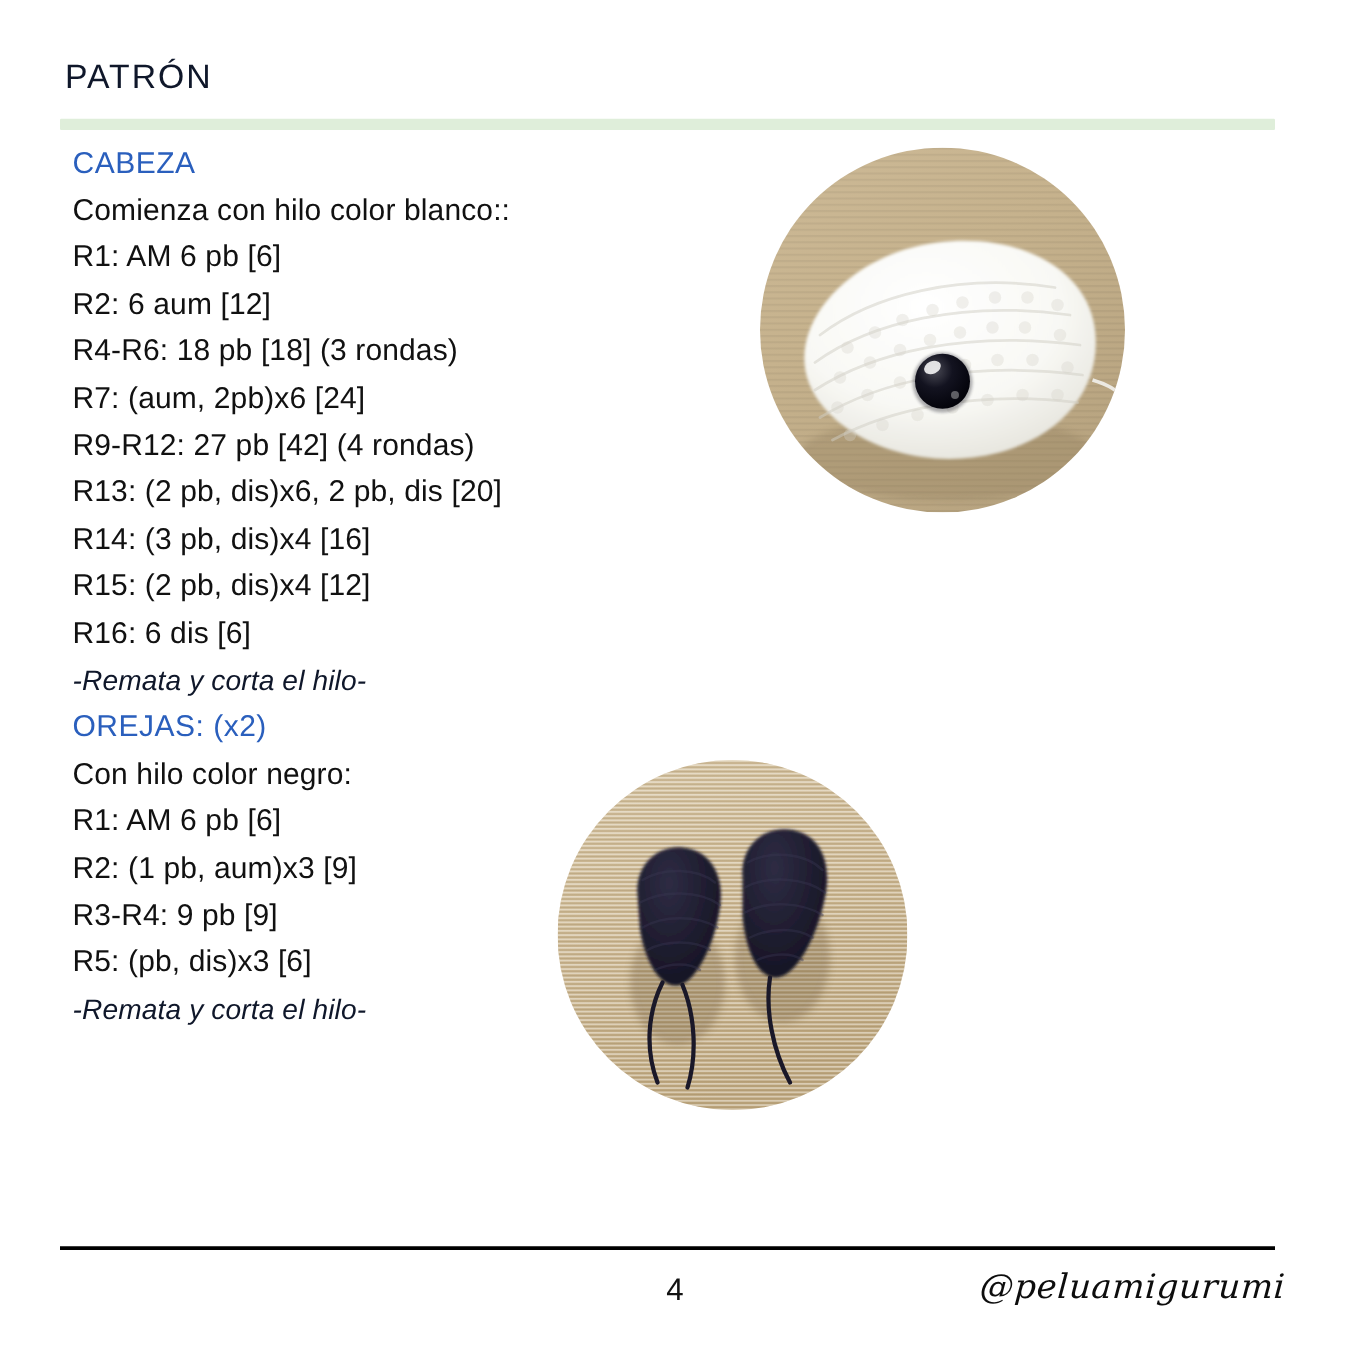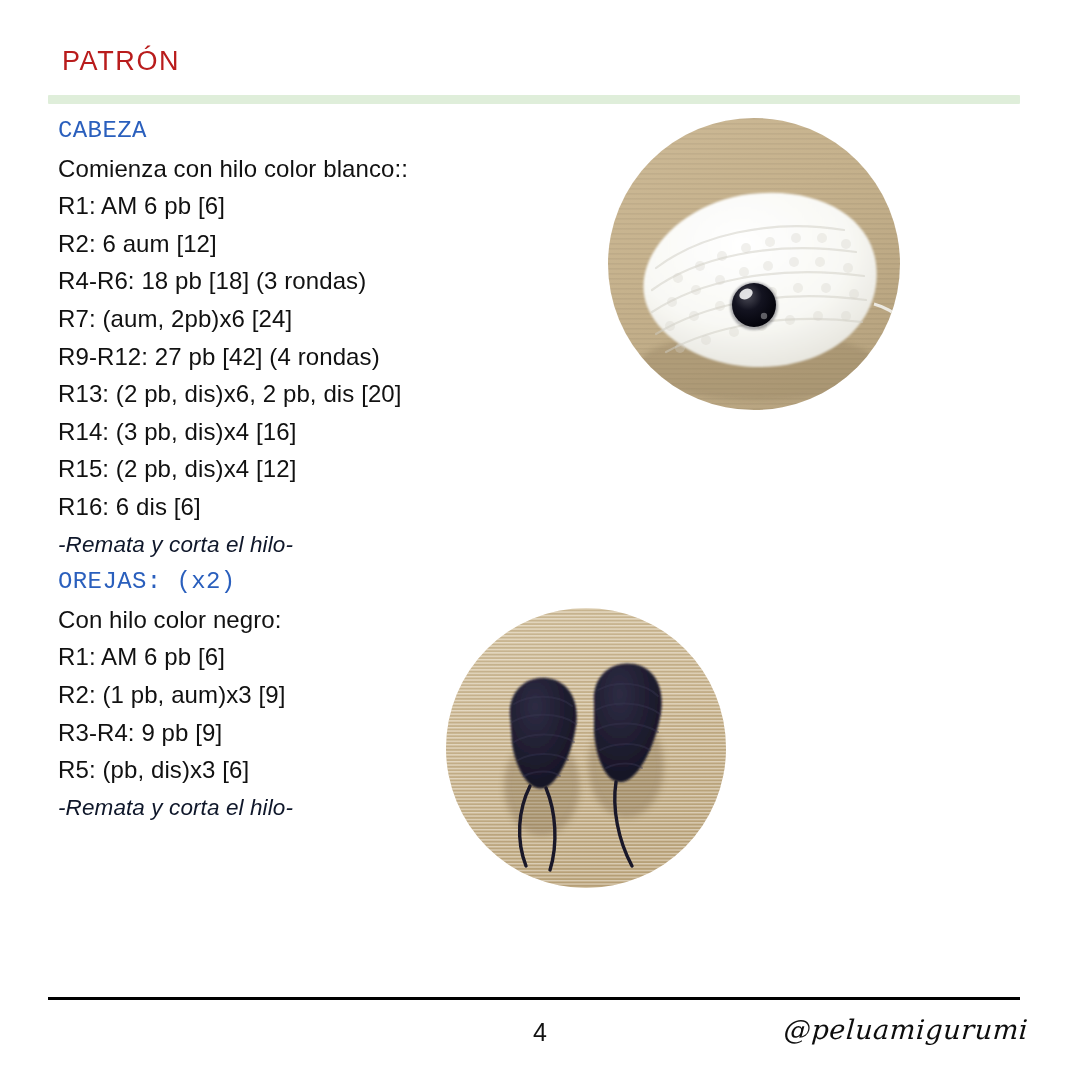--- a/index.html
+++ b/index.html
@@ -16,25 +16,25 @@
     position: relative;
     width: 1080px;
     height: 1080px;
     background: #ffffff;
     overflow: hidden;
   }
 
   
   .doc-title {
     position: absolute;
-    left: 62px;
+    left: 52px;
     top: 46px;
     font-size: 27px;
     letter-spacing: 1.6px;
-    color: #b91c1c;
+    color: #0f172a;
     font-weight: 400;
     white-space: nowrap;
   }
   .green-rule {
     position: absolute;
     left: 48px;
     top: 95px;
     width: 972px;
     height: 9px;
     background: #dfeeda;
@@ -51,21 +51,20 @@
   .line {
     font-size: 24px;
     line-height: 37.6px;
     color: #111111;
     white-space: nowrap;
     letter-spacing: 0.1px;
   }
   .line.section {
     color: #2a5fbd;
     letter-spacing: 0.4px;
-    font-family: Liberation Mono, monospace;
   }
   .line.note {
     font-style: italic;
     color: #141414;
     font-size: 22.5px;
   }
   .line.finish {
     font-style: italic;
     color: #0f172a;
     font-size: 22.5px;

